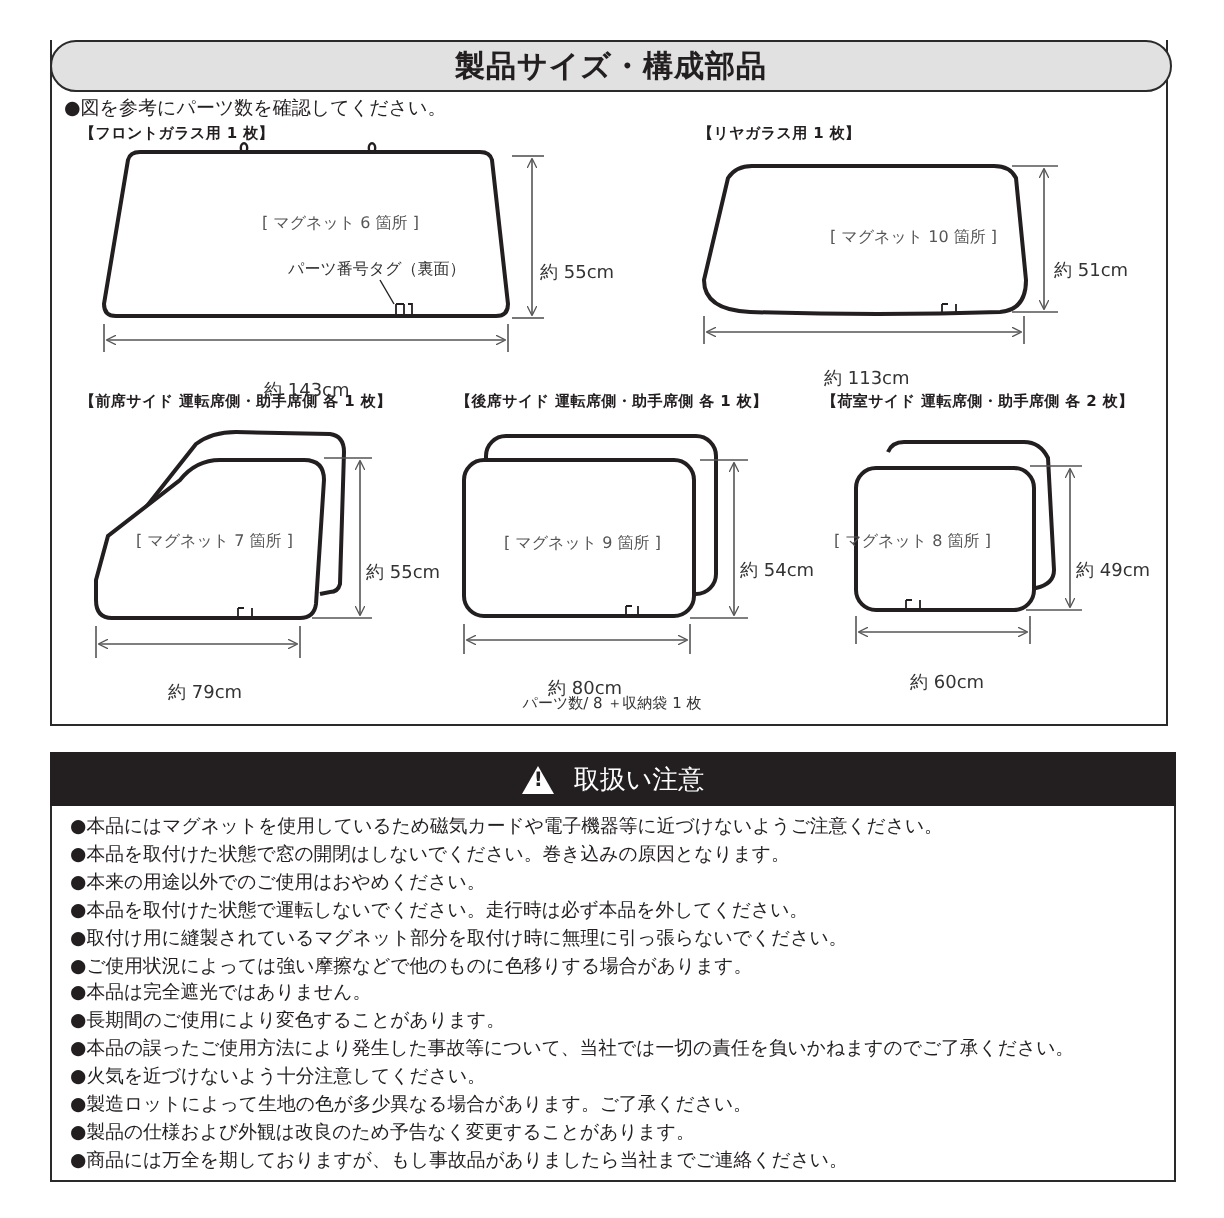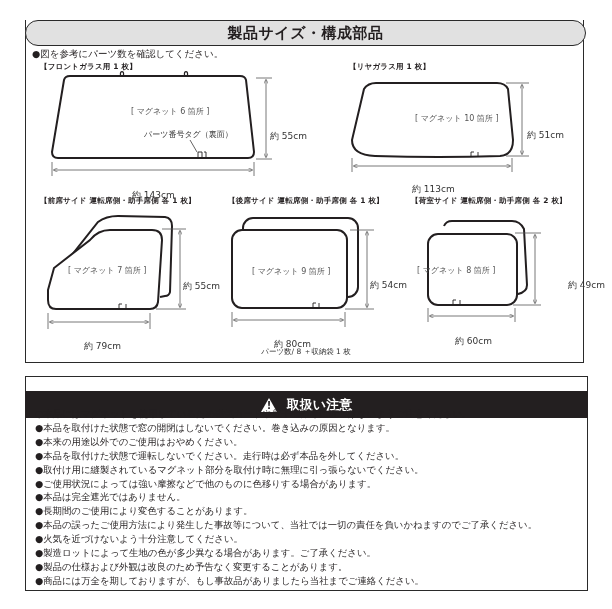--- a/index.html
+++ b/index.html
@@ -39,21 +39,21 @@
 
     
     .caution-box {
       position: absolute; left: 25px; top: 376px; width: 563px; height: 215px;
       border: 1.6px solid #2a2a2a;
     }
     .caution-header {
       position: absolute; left: 25px; top: 376px; width: 563px; height: 27px;
       background: #231f20; color: #ffffff;
       display: flex; align-items: center; justify-content: center; gap: 10px;
-      font-size: 13px; font-weight: bold; margin-top: 15px;
+      font-size: 13px; font-weight: normal;
     }
     .warn-icon {
       width: 0; height: 0;
       border-left: 8px solid transparent; border-right: 8px solid transparent;
       border-bottom: 14px solid #ffffff; position: relative;
     }
     .warn-icon::after {
       content: "!"; position: absolute; left: -2px; top: 2px;
       font-size: 10px; font-weight: bold; color: #231f20; line-height: 12px;
     }
@@ -166,21 +166,21 @@
 <div class="tag-note" style="left:144px; top:129px;">パーツ番号タグ（裏面）</div>
 
 <div class="dim" style="left:270px; top:114px;">約 55cm</div>
 <div class="dim" style="left:132px; top:173px;">約 143cm</div>
 <div class="dim" style="left:527px; top:113px;">約 51cm</div>
 <div class="dim" style="left:412px; top:167px;">約 113cm</div>
 <div class="dim" style="left:183px; top:264px;">約 55cm</div>
 <div class="dim" style="left:84px; top:324px;">約 79cm</div>
 <div class="dim" style="left:370px; top:263px;">約 54cm</div>
 <div class="dim" style="left:274px; top:322px;">約 80cm</div>
-<div class="dim" style="left:568px; top:263px;">約 49cm</div>
+<div class="dim" style="left:538px; top:263px;">約 49cm</div>
 <div class="dim" style="left:455px; top:319px;">約 60cm</div>
 
 <div class="parts-count">パーツ数/ 8 ＋収納袋 1 枚</div>
 
 <div class="caution-box"></div>
 <div class="caution-header">
   <span class="warn-icon"></span>
   <span>取扱い注意</span>
 </div>
 <ul class="caution-list">

